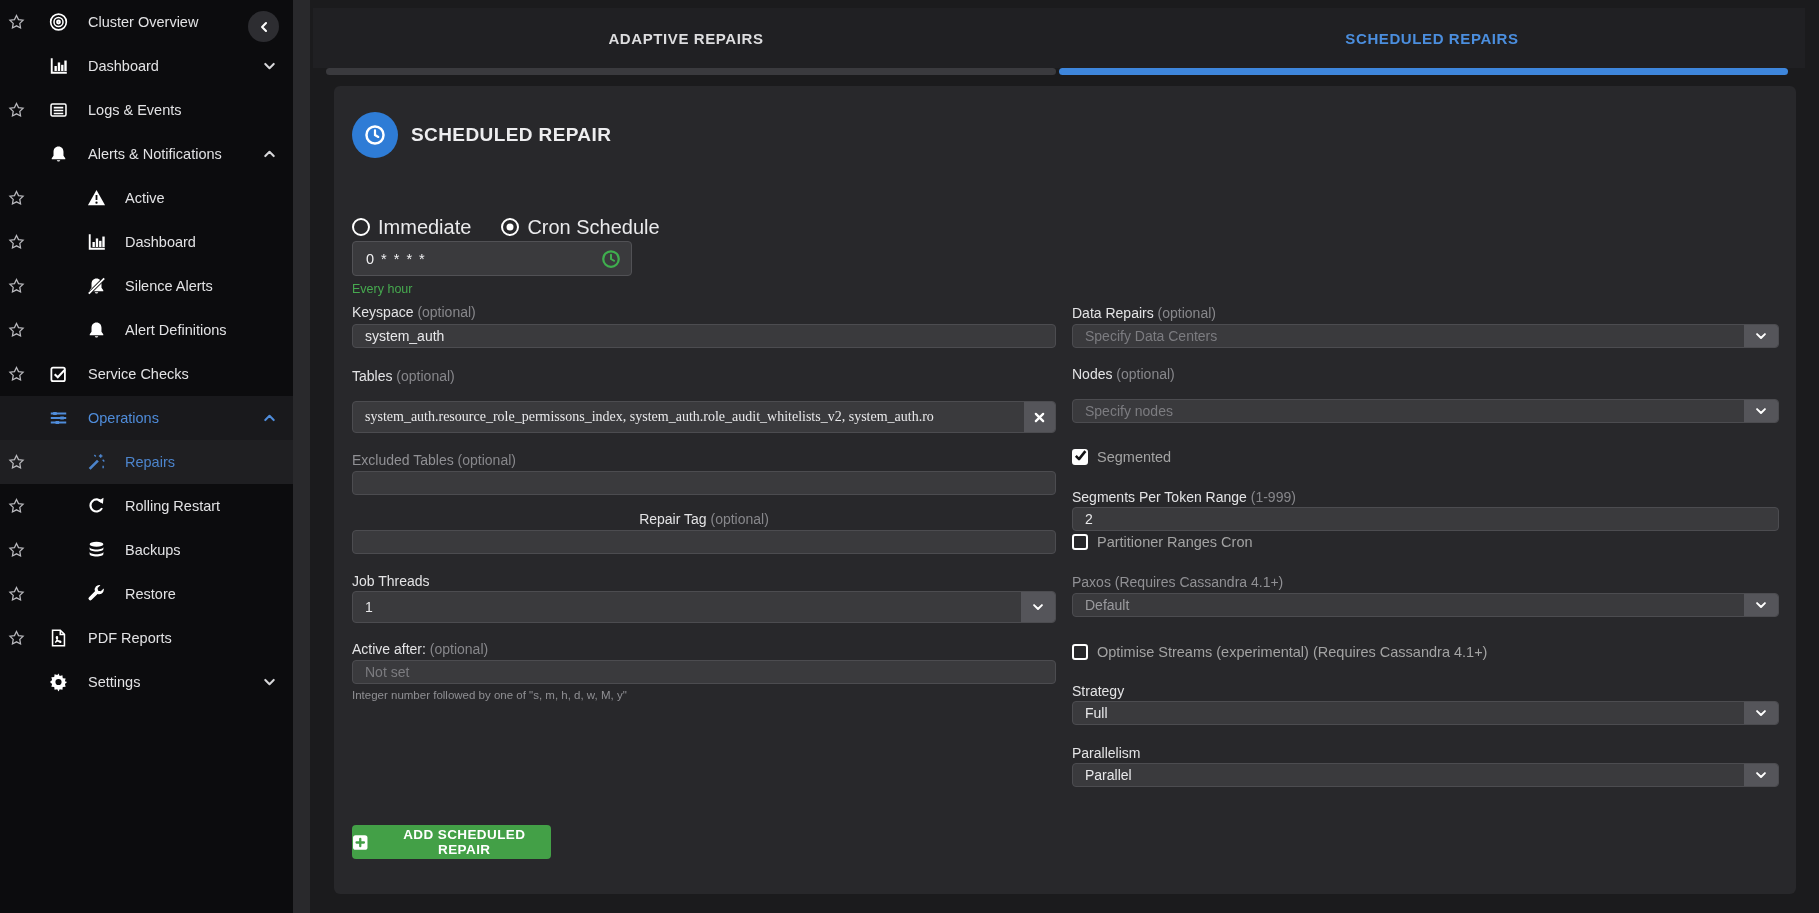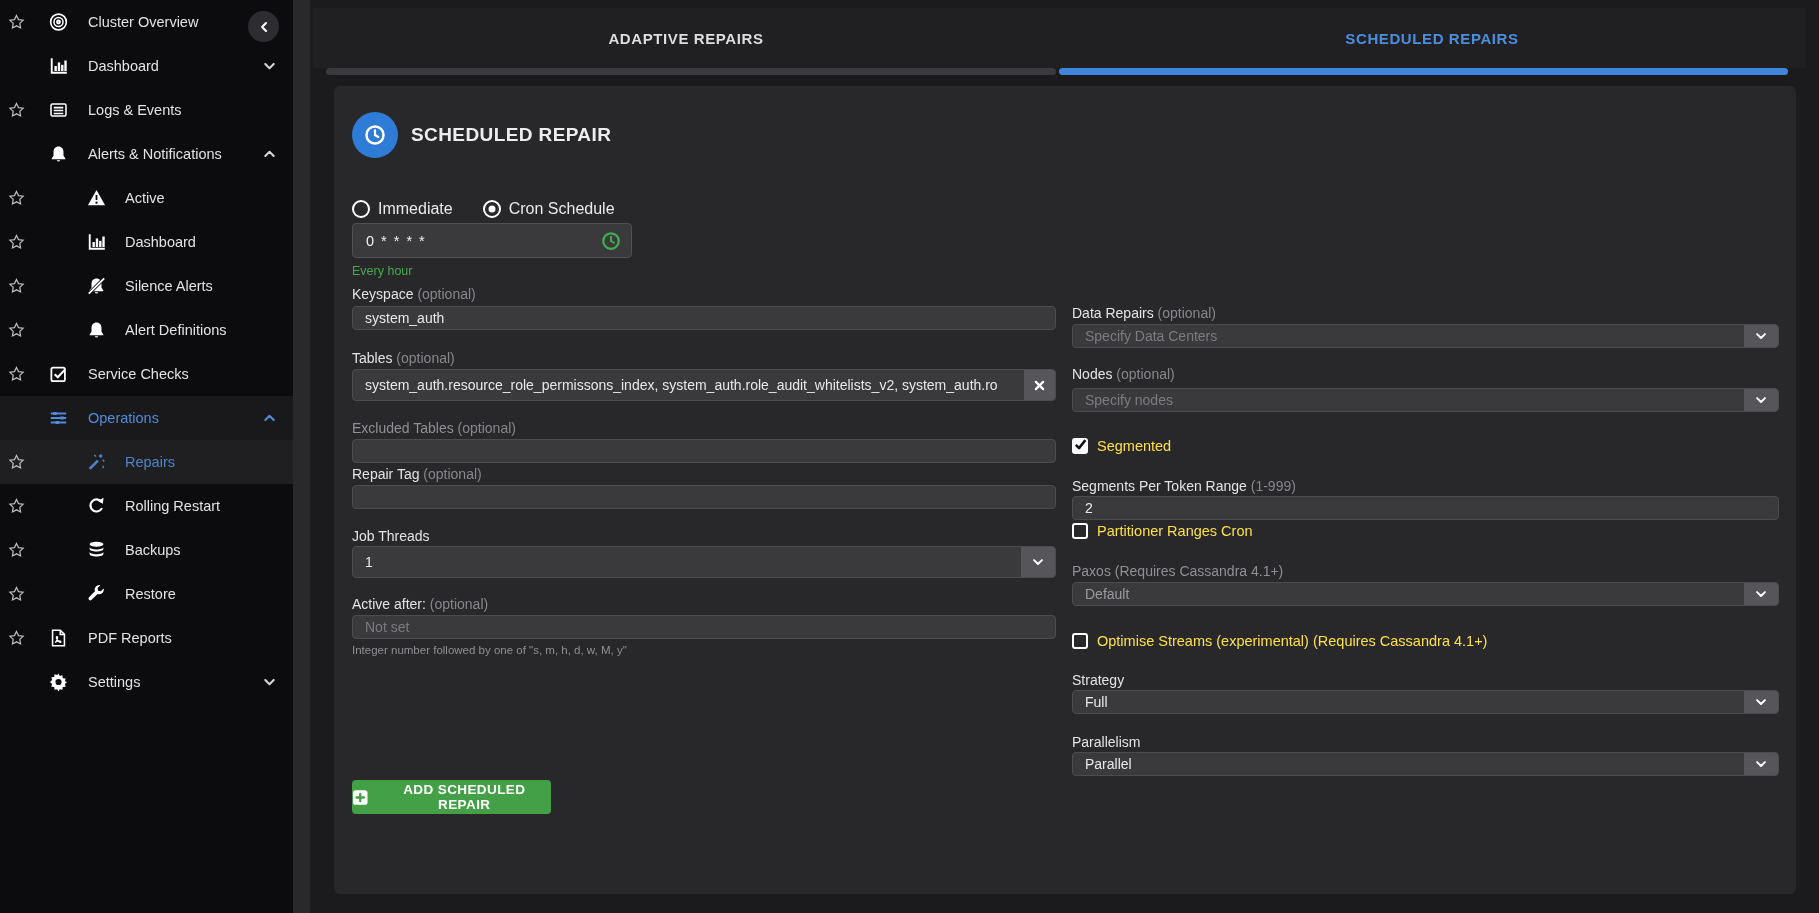--- a/index.html
+++ b/index.html
@@ -35,21 +35,21 @@
 
   .card { position:absolute; left:24px; top:86px; width:1462px; height:808px; background:#28282b; border-radius:6px; }
   .col-left  { position:absolute; left:18px;  top:0; width:704px; }
   .col-right { position:absolute; left:738px; top:0; width:707px; }
 
   .title-row { margin-top:25px; height:48px; display:flex; align-items:center; }
   .title-badge { width:46px; height:46px; border-radius:50%; background:#2e7cd6; display:flex; align-items:center; justify-content:center; color:#fff; }
   .title-badge .ti { width:22px; height:22px; }
   .panel-title { margin-left:13px; font-size:19px; font-weight:bold; letter-spacing:.4px; color:#ededef; }
 
-  .radio-row { margin-top:41px; height:18px; display:flex; align-items:center; gap:30px; color:#eaeaec; font-size:16px;text-align:center; }
+  .radio-row { margin-top:59px; height:18px; display:flex; align-items:center; gap:30px; color:#eaeaec; font-size:20px;text-align:center; }
   .radio-opt { display:flex; align-items:center; gap:8px; cursor:pointer; }
   .radio { width:18px; height:18px; border:2.5px solid #fff; border-radius:50%; position:relative; flex:0 0 auto; }
   .radio[data-checked="true"]::after { content:""; position:absolute; left:50%; top:50%; transform:translate(-50%,-50%); width:7px; height:7px; border-radius:50%; background:#fff; }
 
   .cron-input { margin-top:5px; width:280px; height:35px; background:#3a3a3d; border:1px solid #515155; border-radius:4px; position:relative; display:flex; align-items:center; padding:0 13px; color:#f0f0f2; font-size:14.5px; letter-spacing:1.5px; }
   .cron-clock { position:absolute; right:10px; top:50%; transform:translateY(-50%); width:20px; height:20px; color:#3fae4e; }
   .cron-hint { margin-top:6px; height:14px; font-size:12.5px; color:#46a94f; }
 
   .flabel { font-size:14px; height:15px; line-height:15px; color:#e3e3e5; white-space:nowrap; }
   .flabel .opt { color:#87878b; }
@@ -57,21 +57,21 @@
   .tinput { position:relative; height:24px; background:#3a3a3d; border:1px solid #4c4c50; border-radius:4px; display:flex; align-items:center; padding:0 12px; color:#e8e8ea; font-size:14px; white-space:nowrap; overflow:hidden; }
   .tinput.tall { height:32px; }
   .tinput .ph { color:#7c7c80; }
   .tinput.dimval { color:#9a9a9e; }
   .sel-btn { position:absolute; right:0; top:-1px; bottom:-1px; width:34px; background:#55555a; border-radius:0 4px 4px 0; display:flex; align-items:center; justify-content:center; color:#fff; cursor:pointer; }
   .sel-btn .sc { width:14px; height:14px; }
   .clear-btn { position:absolute; right:0; top:-1px; bottom:-1px; width:31px; background:#55555a; border-radius:0 4px 4px 0; display:flex; align-items:center; justify-content:center; color:#fff; cursor:pointer; }
   .clear-btn .xc { width:13px; height:13px; }
   .helper { margin-top:5px; font-size:11.5px; color:#8f8f93; }
 
-  .cbrow { display:flex; align-items:center; gap:9px; height:17px; color:#fde047; font-size:14.5px; cursor:pointer; }
+  .cbrow { display:flex; align-items:center; gap:9px; height:17px; color:#a3a3a3; font-size:14.5px; cursor:pointer; }
   .cb { width:16px; height:16px; border:2px solid #fff; border-radius:3px; position:relative; flex:0 0 auto; }
   .cb[data-checked="true"] { background:#fff; }
   .cb[data-checked="true"] .ck { position:absolute; left:-2px; top:-4px; width:17px; height:17px; color:#141416; }
 
   .submit-btn { margin-top:124px; height:34px; width:199px; background:#43a047; border:none; border-radius:4px; display:flex; align-items:center; justify-content:center; gap:9px; color:#fff; font-weight:bold; font-size:13.5px; letter-spacing:.4px; font-family:"Liberation Sans", sans-serif; cursor:pointer; }
   .submit-btn .pi { width:17px; height:17px; }
 
   .icon svg, .nicon svg, .star svg, .chev svg, .ci, .ti, .sc, .xc, .ck, .pi, .cron-clock { display:block; }
   svg { width:100%; height:100%; }
 </style>
@@ -374,39 +374,39 @@
         <div class="flabel" style="margin-top:9px;">
           <span>Keyspace</span> <span class="opt">(optional)</span>
         </div>
         <div class="tinput" style="margin-top:4px;">
           <span>system_auth</span>
         </div>
 
         <div class="flabel" style="margin-top:21px;">
           <span>Tables</span> <span class="opt">(optional)</span>
         </div>
-        <div class="tinput tall" style="margin-top:3px; padding-right:35px;">
+        <div class="tinput tall" style="margin-top:17px; padding-right:35px;font-family:Liberation Serif, serif;">
           <span>system_auth.resource_role_permissons_index, system_auth.role_audit_whitelists_v2, system_auth.ro</span>
           <span class="clear-btn">
             <span class="xc icon">
                 <svg viewBox="0 0 16 16" fill="none" stroke="currentColor" stroke-width="2.8" stroke-linecap="round">
                   <path d="M3.5 3.5l9 9M12.5 3.5l-9 9"></path>
                 </svg>
               </span>
           </span>
         </div>
 
         <div class="flabel dim" style="margin-top:20px;">
           <span>Excluded Tables</span> <span class="opt">(optional)</span>
         </div>
         <div class="tinput" style="margin-top:3px;">
           <span></span>
         </div>
 
-        <div class="flabel" style="margin-top:4px;">
+        <div class="flabel" style="margin-top:17px;text-align:center;">
           <span>Repair Tag</span> <span class="opt">(optional)</span>
         </div>
         <div class="tinput" style="margin-top:3px;">
           <span></span>
         </div>
 
         <div class="flabel" style="margin-top:20px;">
           <span>Job Threads</span>
         </div>
         <div class="tinput tall" style="margin-top:2px;">
@@ -450,21 +450,21 @@
                 <svg viewBox="0 0 16 16" fill="none" stroke="currentColor" stroke-width="2.2" stroke-linecap="round" stroke-linejoin="round">
                   <path d="M3.5 5.8L8 10.3l4.5-4.5"></path>
                 </svg>
               </span>
           </span>
         </div>
 
         <div class="flabel" style="margin-top:19px;">
           <span>Nodes</span> <span class="opt">(optional)</span>
         </div>
-        <div class="tinput" style="margin-top:6px;">
+        <div class="tinput" style="margin-top:17px;">
           <span class="ph">Specify nodes</span>
           <span class="sel-btn">
             <span class="sc icon">
                 <svg viewBox="0 0 16 16" fill="none" stroke="currentColor" stroke-width="2.2" stroke-linecap="round" stroke-linejoin="round">
                   <path d="M3.5 5.8L8 10.3l4.5-4.5"></path>
                 </svg>
               </span>
           </span>
         </div>
 

